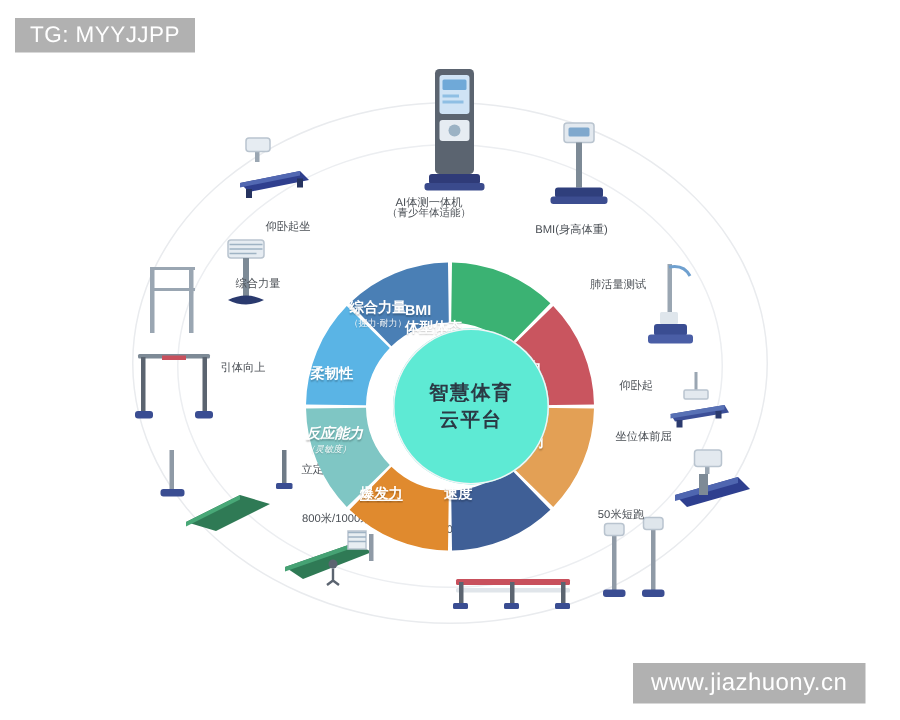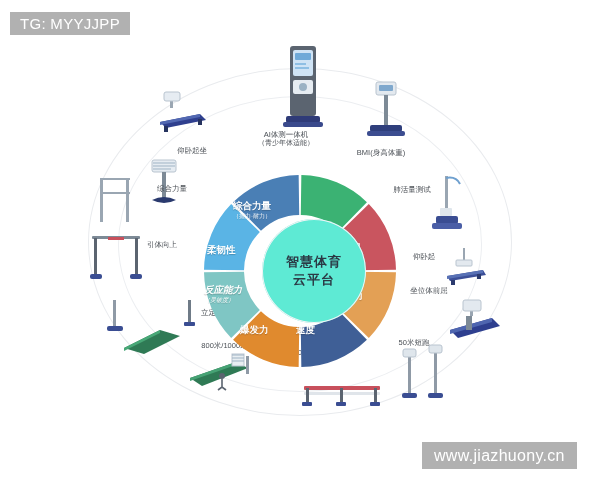--- a/index.html
+++ b/index.html
@@ -310,34 +310,38 @@
           <path d="M 166.82341833444633 31.072150125961798 A 96 96 0 0 1 193.9906423048932 96.65963068744205 L 153.99454134452105 97.21811790100786 A 56 56 0 0 0 138.14699402842703 58.95875424014439 Z" fill="#c9555f"></path>
           <path d="M 193.9906423048932 99.34036931255794 A 96 96 0 0 1 166.82341833444633 164.9278498740382 L 138.14699402842703 137.0412457598556 A 56 56 0 0 0 153.99454134452105 98.78188209899213 Z" fill="#e3a055"></path>
           <path d="M 164.9278498740382 166.82341833444633 A 96 96 0 0 1 99.34036931255795 193.9906423048932 L 98.78188209899214 153.99454134452105 A 56 56 0 0 0 137.04124575985563 138.14699402842703 Z" fill="#3f5f96"></path>
           <path d="M 96.65963068744207 193.9906423048932 A 96 96 0 0 1 31.072150125961784 166.82341833444633 L 58.95875424014437 138.14699402842703 A 56 56 0 0 0 97.21811790100789 153.99454134452105 Z" fill="#e08a2e"></path>
           <path d="M 29.17658166555364 164.92784987403817 A 96 96 0 0 1 2.009357695106786 99.34036931255795 L 42.00545865547896 98.78188209899214 A 56 56 0 0 0 57.853005971572955 137.0412457598556 Z" fill="#7fc6c4"></path>
           <path d="M 2.009357695106786 96.65963068744206 A 96 96 0 0 1 29.17658166555367 31.072150125961784 L 57.853005971572976 58.95875424014437 A 56 56 0 0 0 42.00545865547896 97.21811790100787 Z" fill="#5ab4e5"></path>
           <path d="M 31.072150125961798 29.17658166555367 A 96 96 0 0 1 96.65963068744203 2.009357695106786 L 97.21811790100786 42.00545865547896 A 56 56 0 0 0 58.95875424014438 57.85300597157297 Z" fill="#4a7fb5"></path>
         </g>
     </svg>
 
+    <div class="seg-label" style="left:98px; top:30px; width:60px; margin-left:-30px;">
+      <span class="seg-main">BMI</span>
+      <span class="seg-main">体型体态</span>
+    </div>
 
     <div class="seg-label" style="left:150px; top:68px; width:58px; margin-left:-29px;">
       <span class="seg-main">心肺能力</span>
     </div>
 
     <div class="seg-label" style="left:152px; top:118px; width:58px; margin-left:-29px;">
       <span class="seg-main">平衡能力</span>
     </div>
 
     <div class="seg-label" style="left:116px; top:152px; width:44px; margin-left:-22px;">
       <span class="seg-main">速度</span>
     </div>
 
-    <div class="seg-label" style="left:62px; top:152px; width:48px; margin-left:-24px;">
+    <div class="seg-label" style="left:62px; top:152px; width:48px; margin-left:-24px;text-decoration:underline;">
       <span class="seg-main">爆发力</span>
     </div>
 
     <div class="seg-label" style="left:30px; top:112px; width:56px; margin-left:-28px;font-style:italic;">
       <span class="seg-main">反应能力</span>
       <span class="seg-sub">（灵敏度）</span>
     </div>
 
     <div class="seg-label" style="left:30px; top:72px; width:50px; margin-left:-25px;">
       <span class="seg-main">柔韧性</span>

